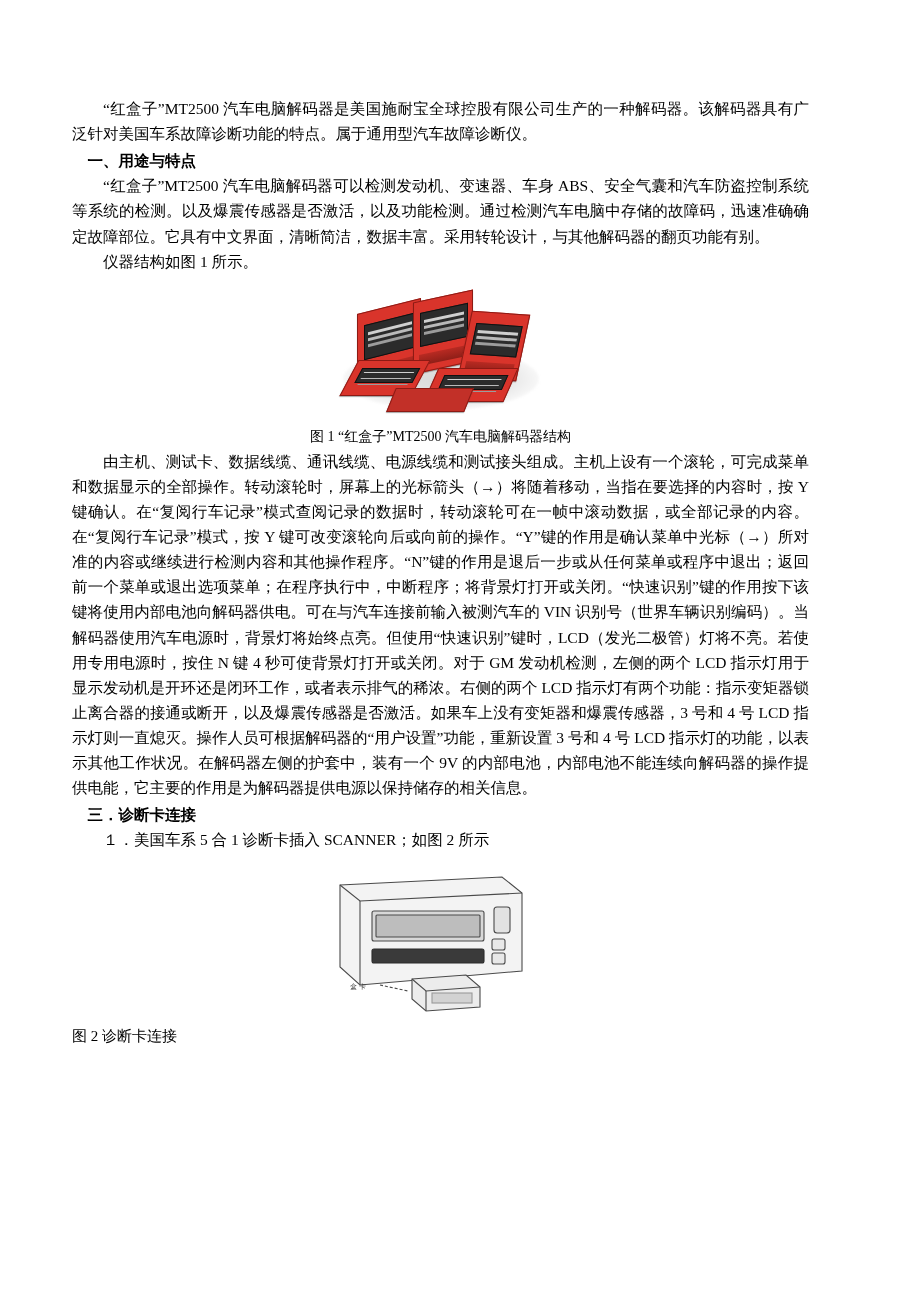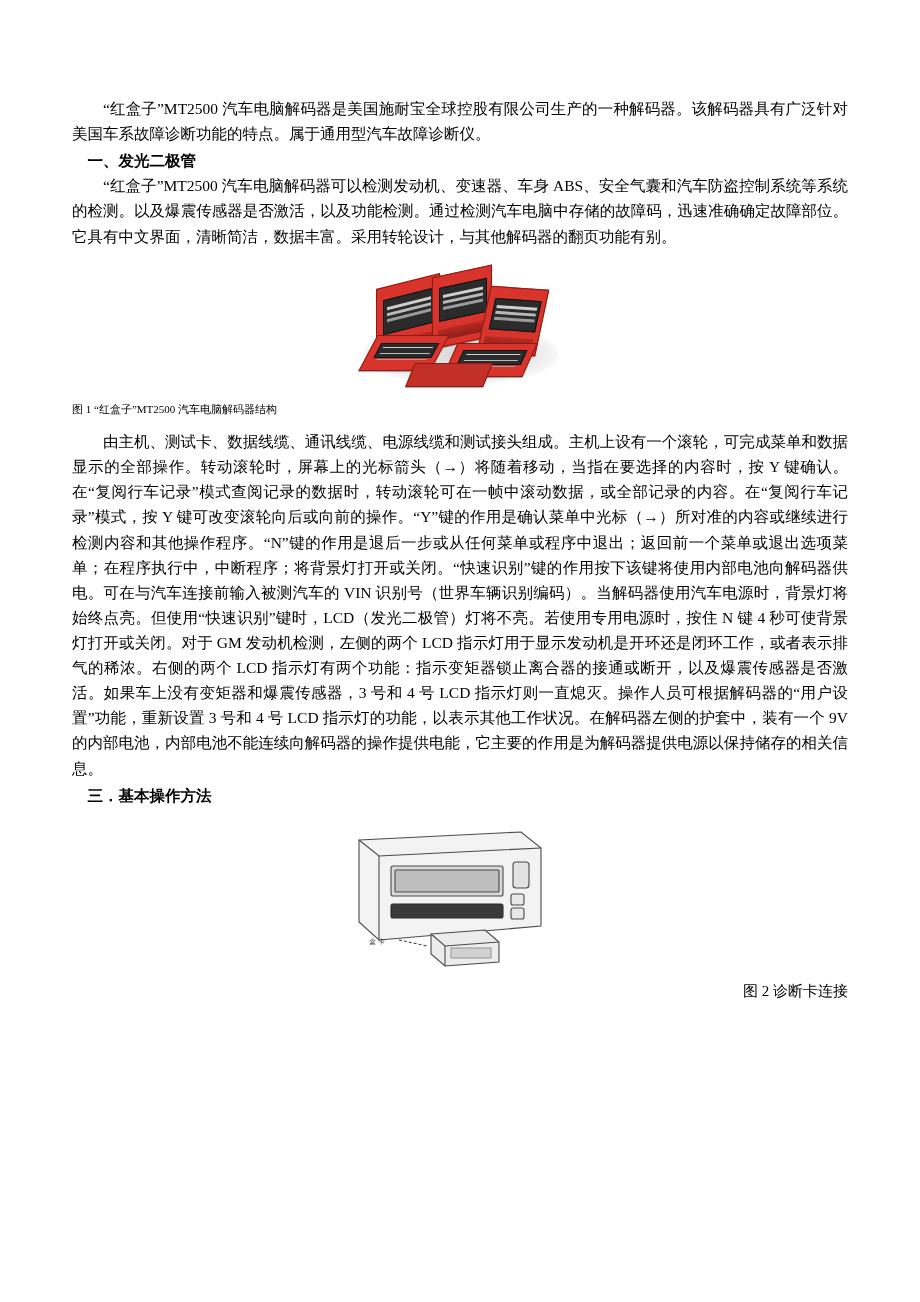--- a/index.html
+++ b/index.html
@@ -11,21 +11,21 @@
     font-family: "Liberation Serif", "DejaVu Serif", serif;
     color: #000000;
   }
   .page {
     position: relative;
     width: 920px;
     height: 1302px;
     margin: 0 auto;
     background: #ffffff;
     box-sizing: border-box;
-    padding: 78px 72px 40px 72px;
+    padding: 78px 111px 40px 72px;
   }
   .doc-title {
     text-align: center;
     font-weight: bold;
     font-size: 17px;
     letter-spacing: 0.5px;
     margin: 0 0 18px 0;
     line-height: 1.4;
   }
   p.body-text {
@@ -41,27 +41,27 @@
     font-size: 15.5px;
     font-weight: bold;
     line-height: 1.62;
     text-indent: 1em;
   }
   .fig-wrap {
     text-align: center;
     margin: 14px 0 2px 0;
   }
   .fig-caption {
+    text-align: center;
+    font-size: 14px;
+    line-height: 1.5;
+    margin: 4px 0 2px 0;
+  }
+  .fig-caption-2 {
     text-align: left;
-    font-size: 11px;
-    line-height: 1.5;
-    margin: 4px 0 12px 0;
-  }
-  .fig-caption-2 {
-    text-align: right;
     font-size: 15px;
     line-height: 1.5;
     margin: 6px 0 0 0;
   }
 
   
   .fig1 {
     display: inline-block;
     position: relative;
     width: 228px;
@@ -120,25 +120,26 @@
 </style>
 </head>
 <body>
 
 <div class="page">
 
   <h1 class="doc-title"></h1>
 
   <p class="body-text">“红盒子”MT2500 汽车电脑解码器是美国施耐宝全球控股有限公司生产的一种解码器。该解码器具有广泛针对美国车系故障诊断功能的特点。属于通用型汽车故障诊断仪。</p>
 
-  <p class="heading">一、发光二极管</p>
+  <p class="heading">一、用途与特点</p>
 
   <p class="body-text">“红盒子”MT2500 汽车电脑解码器可以检测发动机、变速器、车身 ABS、安全气囊和汽车防盗控制系统等系统的检测。以及爆震传感器是否激活，以及功能检测。通过检测汽车电脑中存储的故障码，迅速准确确定故障部位。它具有中文界面，清晰简洁，数据丰富。采用转轮设计，与其他解码器的翻页功能有别。</p>
 
 
+  <p class="body-text">仪器结构如图 1 所示。</p>
 
   <div class="fig-wrap">
     <div class="fig1">
       <div class="shadowblob"></div>
 
       
       <div class="card" style="left:30px; top:18px; width:62px; height:72px; transform: skewY(-14deg);">
         <div class="lbl"></div>
         <div class="grip"></div>
       </div>
@@ -165,22 +166,23 @@
       <div class="card" style="left:64px; top:100px; width:76px; height:22px; transform: skewX(-22deg); background:#c23028;">
       </div>
     </div>
   </div>
 
   <p class="fig-caption">图 1 “红盒子”MT2500 汽车电脑解码器结构</p>
 
   <p class="body-text">由主机、测试卡、数据线缆、通讯线缆、电源线缆和测试接头组成。主机上设有一个滚轮，可完成菜单和数据显示的全部操作。转动滚轮时，屏幕上的光标箭头（→）将随着移动，当指在要选择的内容时，按 Y 键确认。在“复阅行车记录”模式查阅记录的数据时，转动滚轮可在一帧中滚动数据，或全部记录的内容。在“复阅行车记录”模式，按 Y 键可改变滚轮向后或向前的操作。“Y”键的作用是确认菜单中光标（→）所对准的内容或继续进行检测内容和其他操作程序。“N”键的作用是退后一步或从任何菜单或程序中退出；返回前一个菜单或退出选项菜单；在程序执行中，中断程序；将背景灯打开或关闭。“快速识别”键的作用按下该键将使用内部电池向解码器供电。可在与汽车连接前输入被测汽车的 VIN 识别号（世界车辆识别编码）。当解码器使用汽车电源时，背景灯将始终点亮。但使用“快速识别”键时，LCD（发光二极管）灯将不亮。若使用专用电源时，按住 N 键 4 秒可使背景灯打开或关闭。对于 GM 发动机检测，左侧的两个 LCD 指示灯用于显示发动机是开环还是闭环工作，或者表示排气的稀浓。右侧的两个 LCD 指示灯有两个功能：指示变矩器锁止离合器的接通或断开，以及爆震传感器是否激活。如果车上没有变矩器和爆震传感器，3 号和 4 号 LCD 指示灯则一直熄灭。操作人员可根据解码器的“用户设置”功能，重新设置 3 号和 4 号 LCD 指示灯的功能，以表示其他工作状况。在解码器左侧的护套中，装有一个 9V 的内部电池，内部电池不能连续向解码器的操作提供电能，它主要的作用是为解码器提供电源以保持储存的相关信息。</p>
 
 
-  <p class="heading">三．基本操作方法</p>
-
+  <p class="heading">三．诊断卡连接</p>
+
+  <p class="body-text">１．美国车系 5 合 1 诊断卡插入 SCANNER；如图 2 所示</p>
 
   <div class="fig-wrap">
     <div class="fig2">
       <svg width="250" height="148" viewBox="0 0 250 148" xmlns="http://www.w3.org/2000/svg">
         <g fill="none" stroke="#4a4a4a" stroke-width="1.1">
 
           <path d="M24 18 L186 10 L206 26 L206 104 L44 118 L24 100 Z" fill="#f3f3f3"></path>
           <path d="M24 18 L44 34 L206 26"></path>
           <path d="M44 34 L44 118"></path>
 

